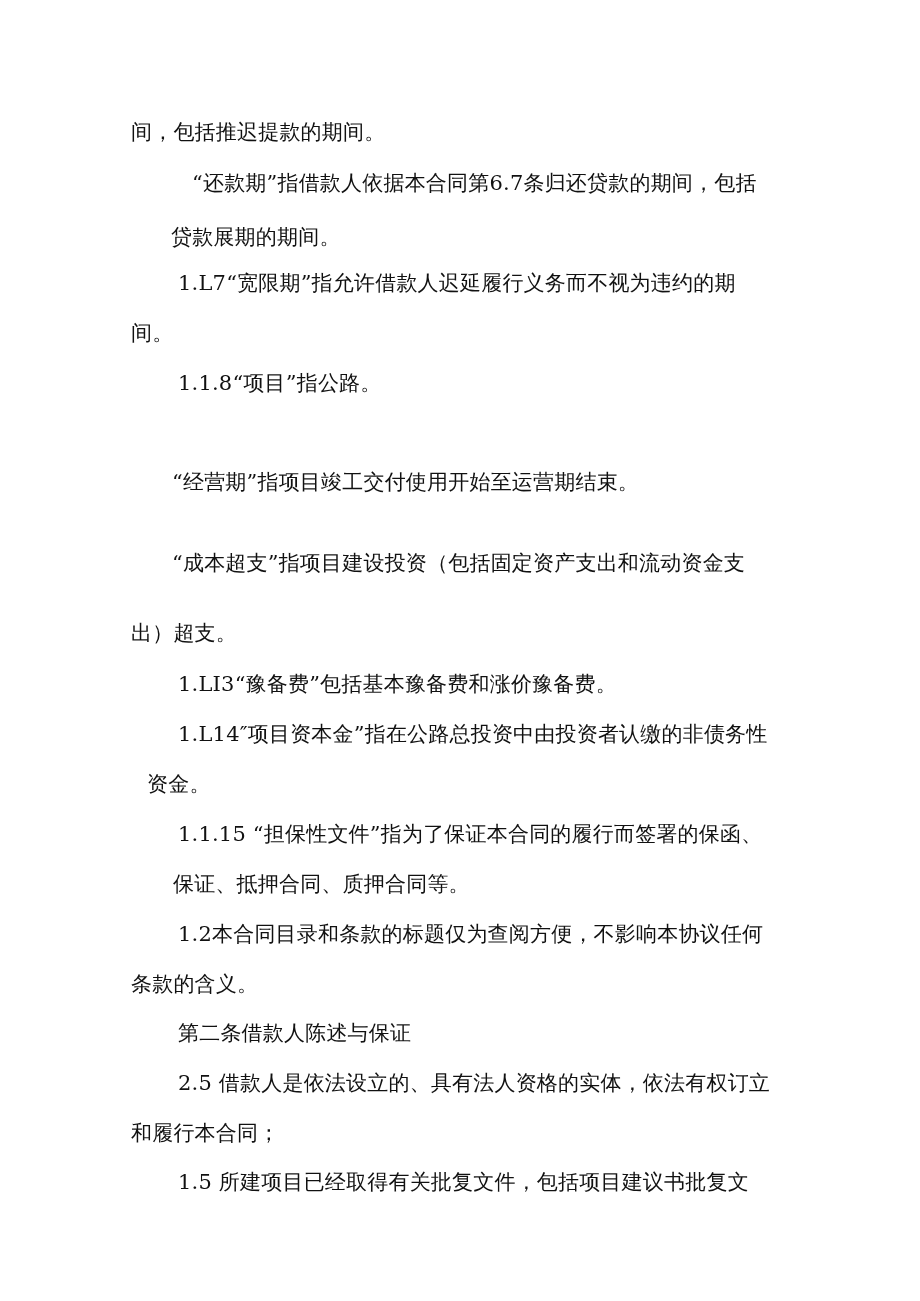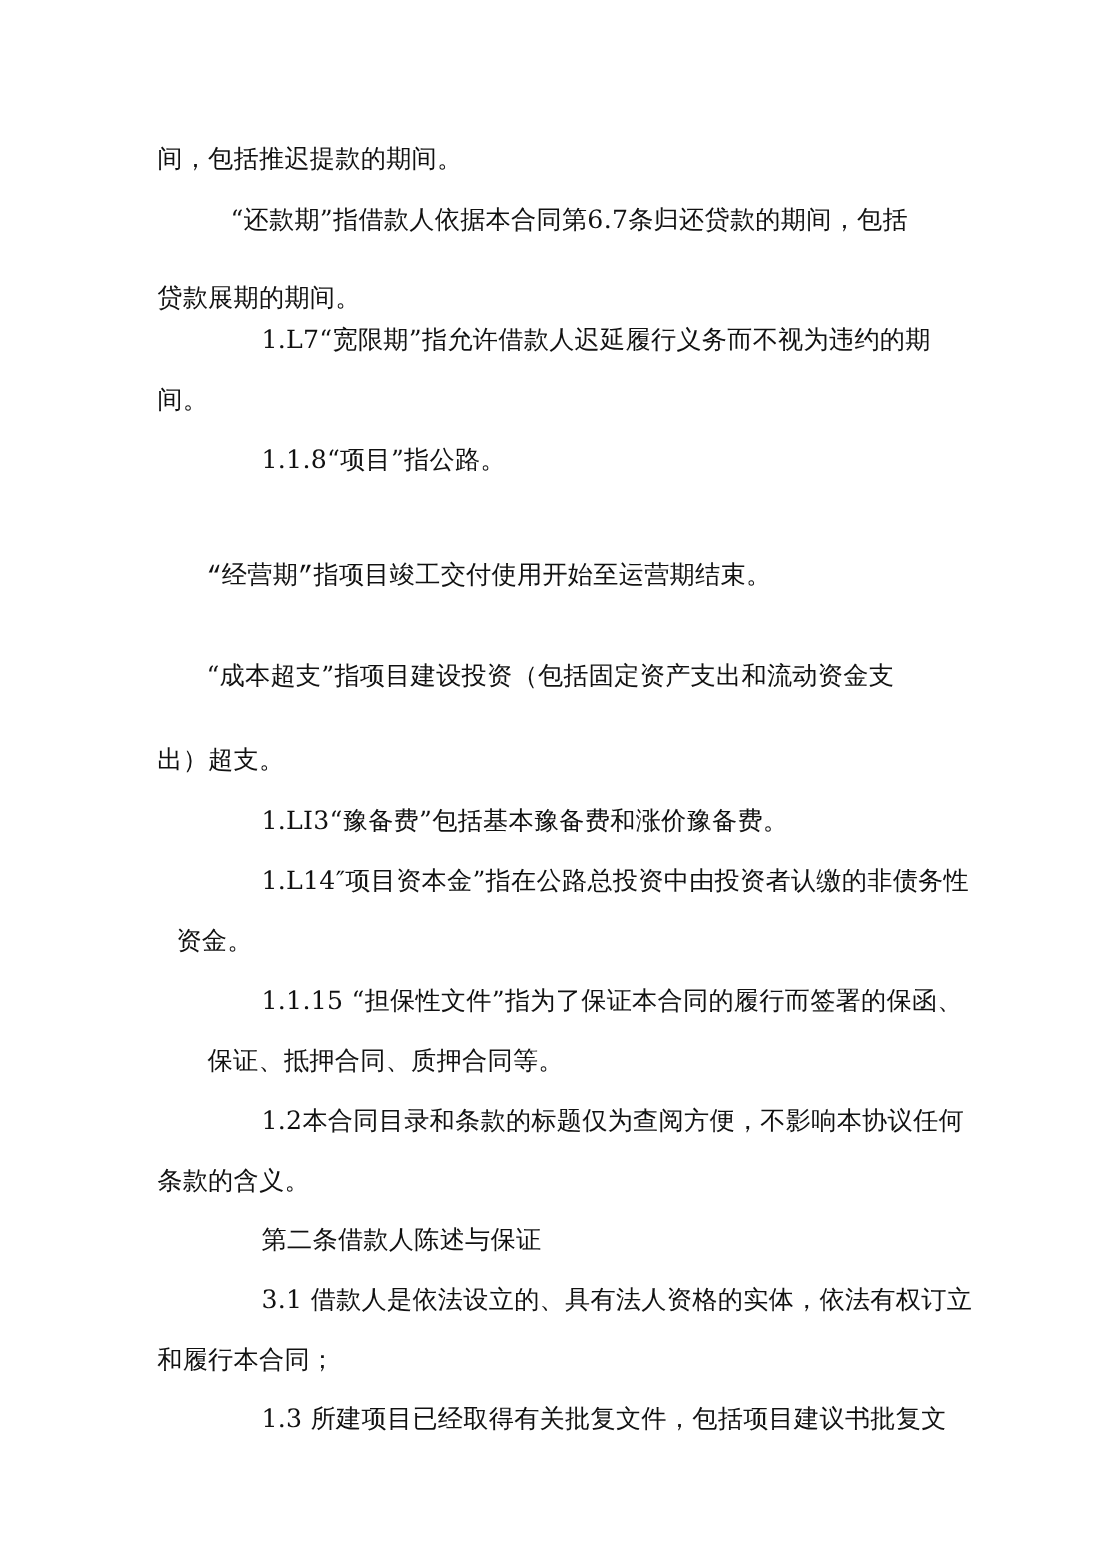--- a/index.html
+++ b/index.html
@@ -25,43 +25,42 @@
     .line {
       position: absolute;
       left: 131px;
       font-size: 21px;
       line-height: 28px;
       white-space: nowrap;
       letter-spacing: 0.2px;
     }
     .indent {
       left: 178px;
-      margin-left: 40px;
     }
     .indent-q {
       left: 172px;
     }
   </style>
 </head>
 <body>
 
 <div class="page">
   <div class="line" style="top:118px;">间，包括推迟提款的期间。</div>
   <div class="line indent-q" style="top:169px;margin-left:20px;">“还款期”指借款人依据本合同第6.7条归还贷款的期间，包括</div>
-  <div class="line" style="top:234px;">贷款展期的期间。</div>
+  <div class="line" style="top:223px;margin-left:40px;">贷款展期的期间。</div>
   <div class="line indent" style="top:269px;">1.L7“宽限期”指允许借款人迟延履行义务而不视为违约的期</div>
   <div class="line" style="top:319px;">间。</div>
   <div class="line indent" style="top:369px;">1.1.8“项目”指公路。</div>
-  <div class="line indent-q" style="top:468px;font-family:Liberation Mono, monospace;">“经营期”指项目竣工交付使用开始至运营期结束。</div>
+  <div class="line indent-q" style="top:468px;">“经营期”指项目竣工交付使用开始至运营期结束。</div>
   <div class="line indent-q" style="top:549px;">“成本超支”指项目建设投资（包括固定资产支出和流动资金支</div>
   <div class="line" style="top:619px;">出）超支。</div>
   <div class="line indent" style="top:670px;">1.LI3“豫备费”包括基本豫备费和涨价豫备费。</div>
   <div class="line indent" style="top:720px;">1.L14″项目资本金”指在公路总投资中由投资者认缴的非债务性</div>
   <div class="line" style="top:770px;margin-left:16px;">资金。</div>
   <div class="line indent" style="top:820px;text-align:center;">1.1.15 “担保性文件”指为了保证本合同的履行而签署的保函、</div>
   <div class="line" style="top:870px;margin-left:42px;">保证、抵押合同、质押合同等。</div>
   <div class="line indent" style="top:920px;">1.2本合同目录和条款的标题仅为查阅方便，不影响本协议任何</div>
   <div class="line" style="top:970px;">条款的含义。</div>
   <div class="line indent" style="top:1019px;">第二条借款人陈述与保证</div>
-  <div class="line indent" style="top:1069px;">3.1 借款人是依法设立的、具有法人资格的实体，依法有权订立</div>
+  <div class="line indent" style="top:1069px;">2.5 借款人是依法设立的、具有法人资格的实体，依法有权订立</div>
   <div class="line" style="top:1119px;">和履行本合同；</div>
-  <div class="line indent" style="top:1168px;">1.3 所建项目已经取得有关批复文件，包括项目建议书批复文</div>
+  <div class="line indent" style="top:1168px;">1.5 所建项目已经取得有关批复文件，包括项目建议书批复文</div>
 </div>
 
 </body></html>

